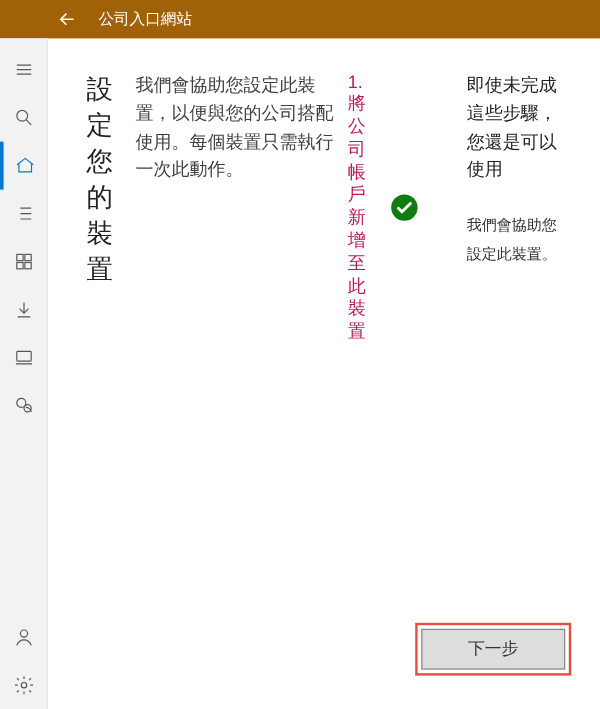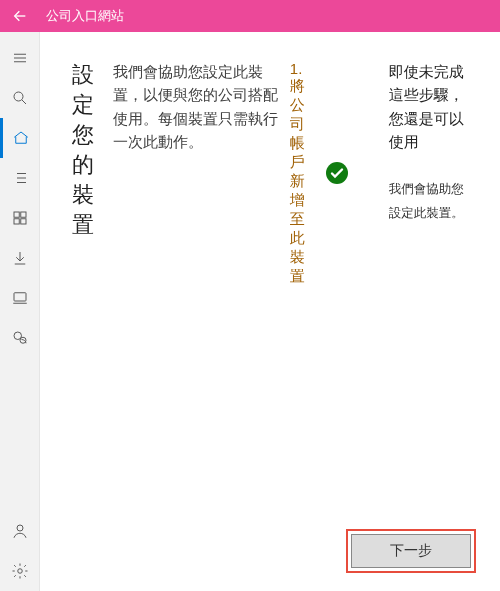--- a/index.html
+++ b/index.html
@@ -9,25 +9,26 @@
     }
     body {
       font-family: "Microsoft JhengHei", "Segoe UI", sans-serif;
       background: #fff;
       width: 500px;
       height: 591px;
       overflow: hidden;
     }
     .titlebar {
       height: 32px;
-      background: #ec4899;
+      background: #a16207;
       display: flex;
       align-items: center;
       color: #fff;
       font-size: 13px;
+      padding-left: 36px;
     }
     .titlebar .back {
       width: 40px;
       display: flex;
       justify-content: center;
       align-items: center;
     }
     .titlebar .title {
       padding-left: 6px;
     }
@@ -88,21 +89,21 @@
       margin-bottom: 36px;
     }
     .steps {
       margin-bottom: 24px;
     }
     .step {
       display: flex;
       align-items: center;
       margin-bottom: 18px;
       font-size: 15px;
-      color: #a16207;
+      color: #be185d;
     }
     .step .label {
       flex: 1;
     }
     .status-icon {
       width: 24px;
       height: 24px;
       flex-shrink: 0;
       margin-left: 20px;
       margin-right: 40px;
@@ -111,21 +112,21 @@
       font-size: 15px;
       color: #222;
       line-height: 1.55;
     }
     .note .small {
       font-size: 12.5px;
       color: #333;
     }
     .footer {
       position: absolute;
-      bottom: 18px;
+      bottom: 28px;
       right: 24px;
     }
     .btn-highlight {
       border: 2px solid #e74c3c;
       padding: 3px;
       display: inline-block;
     }
     .next-btn {
       background: #ddd;
       border: 1px solid #888;

